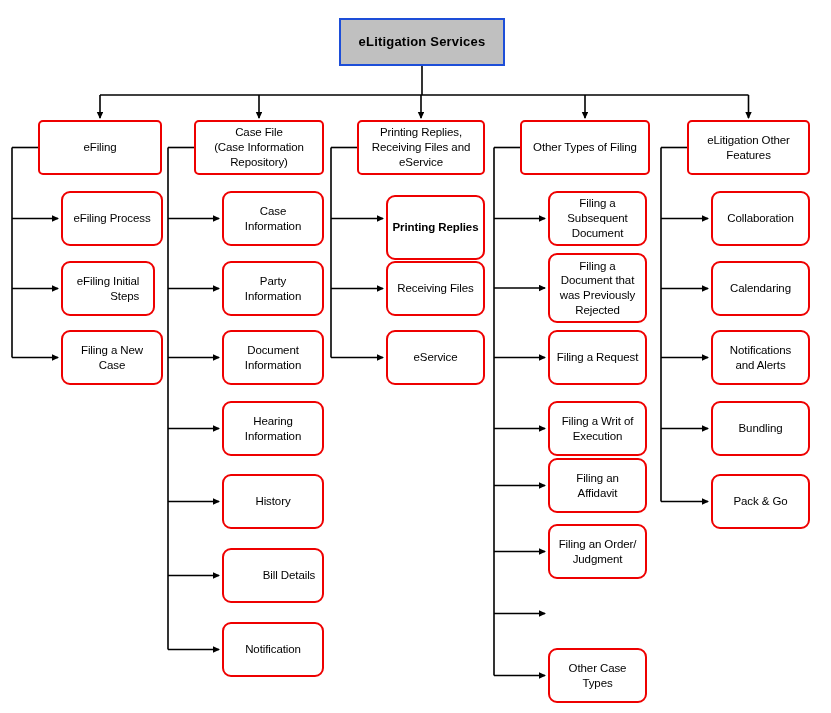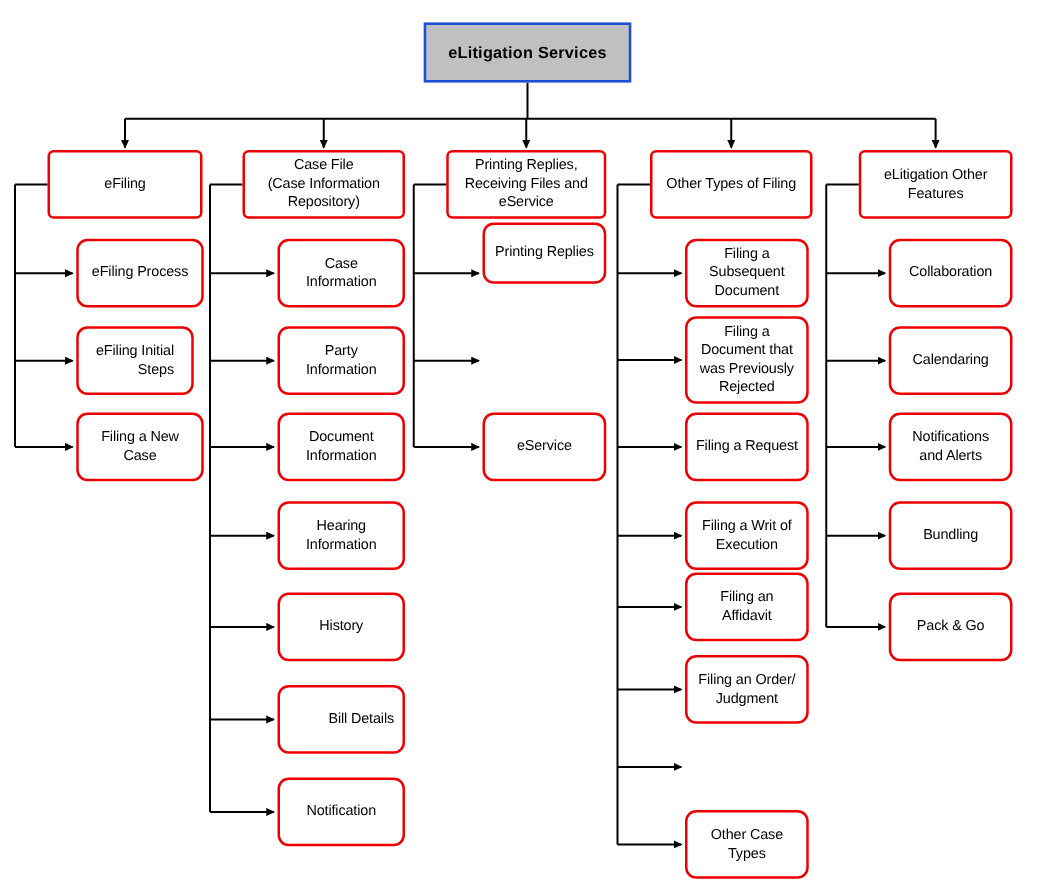--- a/index.html
+++ b/index.html
@@ -157,22 +157,25 @@
       <span class="node-label">Bill Details</span>
     </div>
     <div class="node" style="left: 222px; top: 622px; width: 102px; height: 55px;">
       <span class="node-label">Notification</span>
     </div>
     <div class="node header-node" style="left: 357px; top: 120px; width: 128px; height: 55px;">
       <span class="node-label">Printing Replies,
 Receiving Files and
 eService</span>
     </div>
-    <div class="node" style="left: 386px; top: 178px; width: 99px; height: 49px;">
+    <div class="node" style="left: 386px; top: 195px; width: 99px; height: 65px; font-weight: bold;">
       <span class="node-label">Printing Replies</span>
+    </div>
+    <div class="node" style="left: 386px; top: 261px; width: 99px; height: 55px;">
+      <span class="node-label">Receiving Files</span>
     </div>
     <div class="node" style="left: 386px; top: 330px; width: 99px; height: 55px;">
       <span class="node-label">eService</span>
     </div>
     <div class="node header-node" style="left: 520px; top: 120px; width: 130px; height: 55px;">
       <span class="node-label">Other Types of Filing</span>
     </div>
     <div class="node" style="left: 548px; top: 191px; width: 99px; height: 55px;">
       <span class="node-label">Filing a
 Subsequent

